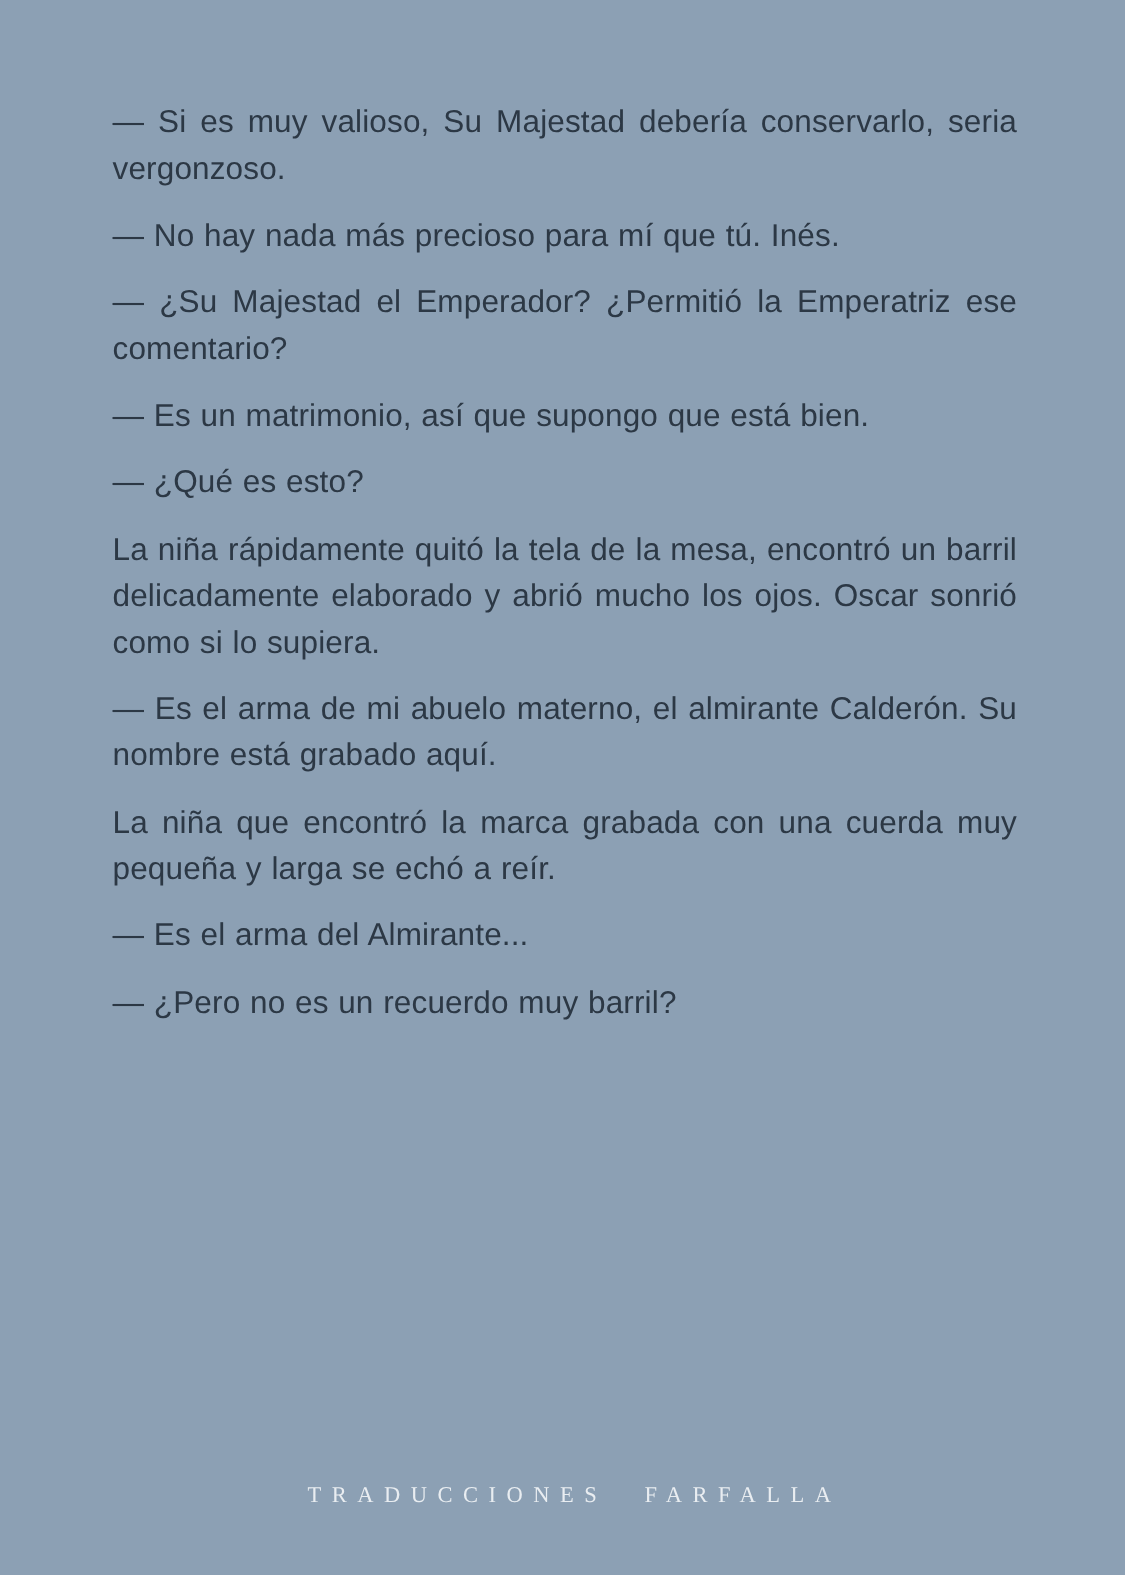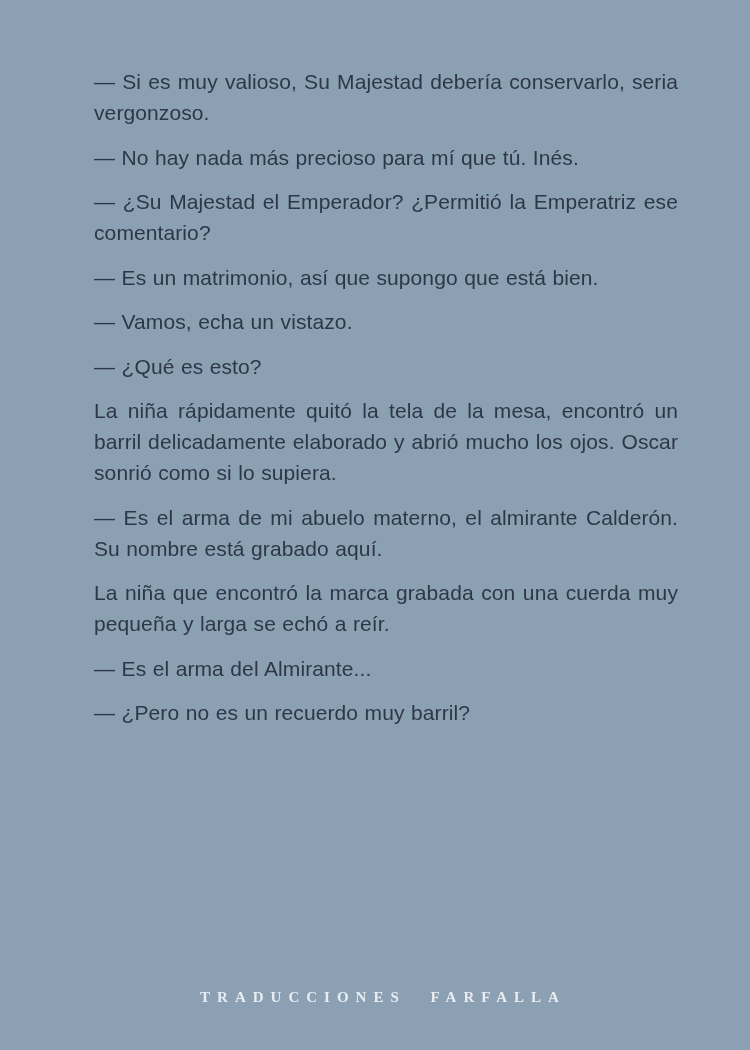--- a/index.html
+++ b/index.html
@@ -14,21 +14,21 @@
     overflow: hidden;
   }
   body {
     background: var(--bg);
     font-family: "Liberation Sans", "DejaVu Sans", sans-serif;
     position: relative;
   }
   .page {
     position: absolute;
     inset: 0;
-    padding: 66px 72px 0 94px;
+    padding: 66px 72px 0 75px;
   }
   .story-text p {
     color: var(--ink);
     font-size: 21px;
     line-height: 31px;
     text-align: justify;
     margin: 0 0 13.5px 0;
     letter-spacing: 0.1px;
     word-spacing: 0.5px;
   }
@@ -36,33 +36,32 @@
     position: absolute;
     left: 16px;
     right: 0;
     bottom: 44px;
     text-align: center;
     color: var(--credit);
     font-family: "Liberation Serif", "DejaVu Serif", serif;
     font-size: 15px;
     letter-spacing: 7px;
     word-spacing: 14px;
-    font-weight: 700;
+    font-weight: 400;
   }
 </style>
 </head>
 <body>
 
 <main class="page">
   <section class="story-text">
     <p>— Si es muy valioso, Su Majestad debería conservarlo, seria vergonzoso.</p>
     <p>— No hay nada más precioso para mí que tú. Inés.</p>
     <p>— ¿Su Majestad el Emperador? ¿Permitió la Emperatriz ese comentario?</p>
     <p>— Es un matrimonio, así que supongo que está bien.</p>
-    <p>— Vamos, echa un vistazo.</p>
     <p>— ¿Qué es esto?</p>
     <p>La niña rápidamente quitó la tela de la mesa, encontró un barril delicadamente elaborado y abrió mucho los ojos. Oscar sonrió como si lo supiera.</p>
     <p>— Es el arma de mi abuelo materno, el almirante Calderón. Su nombre está grabado aquí.</p>
     <p>La niña que encontró la marca grabada con una cuerda muy pequeña y larga se echó a reír.</p>
     <p>— Es el arma del Almirante...</p>
     <p>— ¿Pero no es un recuerdo muy barril?</p>
   </section>
   <footer class="credit">TRADUCCIONES FARFALLA</footer>
 </main>
 

